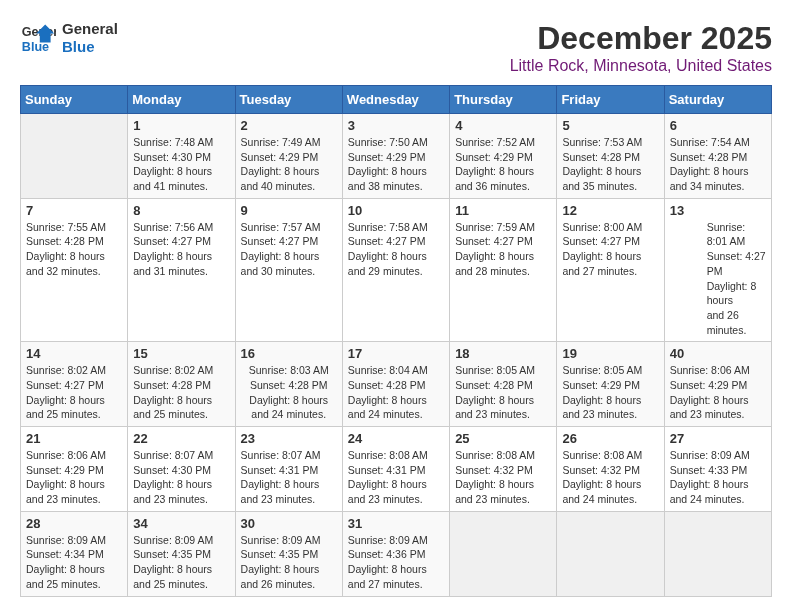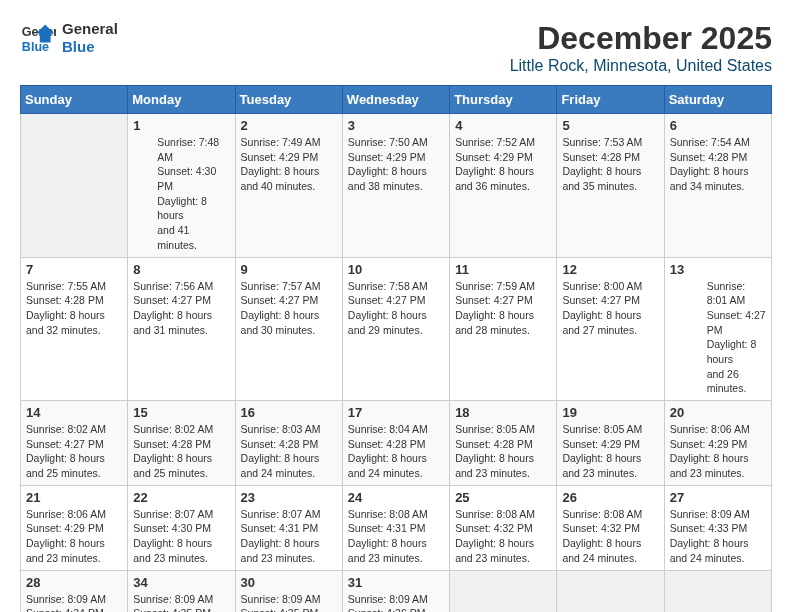--- a/index.html
+++ b/index.html
@@ -30,21 +30,21 @@
       margin-left: 48px;
     }
     .title-block h1 {
       font-size: 32px;
       font-weight: bold;
       color: #333;
     }
     .title-block h2 {
       font-size: 16px;
       font-weight: normal;
-      color: #0c4a6e;
+      color: #701a75;
     }
     .calendar {
       width: 100%;
       border-collapse: collapse;
       font-size: 11px;
     }
     .calendar thead tr th {
       background-color: #3a7abf;
       color: #fff;
       padding: 6px 4px;
@@ -112,21 +112,21 @@
         <th>Thursday</th>
         <th>Friday</th>
         <th>Saturday</th>
       </tr>
   </thead>
   <tbody id="calendar-body">
   <tr>
         <td class="empty"></td>
         <td>
           <span class="day-num">1</span>
-          <div class="day-info" style="white-space: pre-line; margin-left: 24px;">Sunrise: 7:48 AM
+          <div class="day-info" style="white-space: pre-line;">Sunrise: 7:48 AM
 Sunset: 4:30 PM
 Daylight: 8 hours
 and 41 minutes.</div>
         </td>
         <td>
           <span class="day-num">2</span>
           <div class="day-info" style="white-space: pre-line;">Sunrise: 7:49 AM
 Sunset: 4:29 PM
 Daylight: 8 hours
 and 40 minutes.</div>
@@ -221,21 +221,21 @@
         </td>
         <td>
           <span class="day-num">15</span>
           <div class="day-info" style="white-space: pre-line;">Sunrise: 8:02 AM
 Sunset: 4:28 PM
 Daylight: 8 hours
 and 25 minutes.</div>
         </td>
         <td>
           <span class="day-num">16</span>
-          <div class="day-info" style="white-space: pre-line;">Sunrise: 8:03 AM
+          <div class="day-info" style="white-space: pre-line; text-align: center;">Sunrise: 8:03 AM
 Sunset: 4:28 PM
 Daylight: 8 hours
 and 24 minutes.</div>
         </td>
         <td>
           <span class="day-num">17</span>
           <div class="day-info" style="white-space: pre-line;">Sunrise: 8:04 AM
 Sunset: 4:28 PM
 Daylight: 8 hours
 and 24 minutes.</div>
@@ -248,21 +248,21 @@
 and 23 minutes.</div>
         </td>
         <td>
           <span class="day-num">19</span>
           <div class="day-info" style="white-space: pre-line;">Sunrise: 8:05 AM
 Sunset: 4:29 PM
 Daylight: 8 hours
 and 23 minutes.</div>
         </td>
         <td>
-          <span class="day-num">20</span>
+          <span class="day-num">40</span>
           <div class="day-info" style="white-space: pre-line;">Sunrise: 8:06 AM
 Sunset: 4:29 PM
 Daylight: 8 hours
 and 23 minutes.</div>
         </td>
       </tr>
       <tr>
         <td>
           <span class="day-num">21</span>
           <div class="day-info" style="white-space: pre-line;">Sunrise: 8:06 AM

